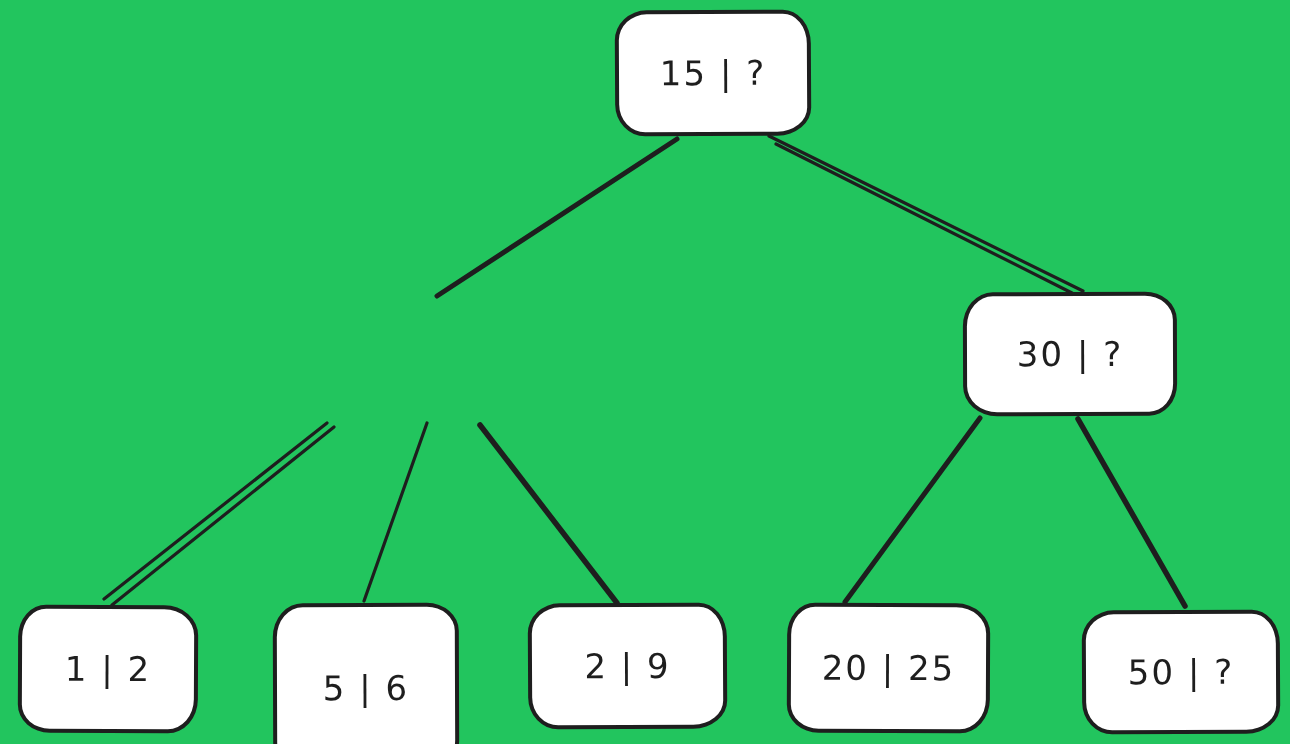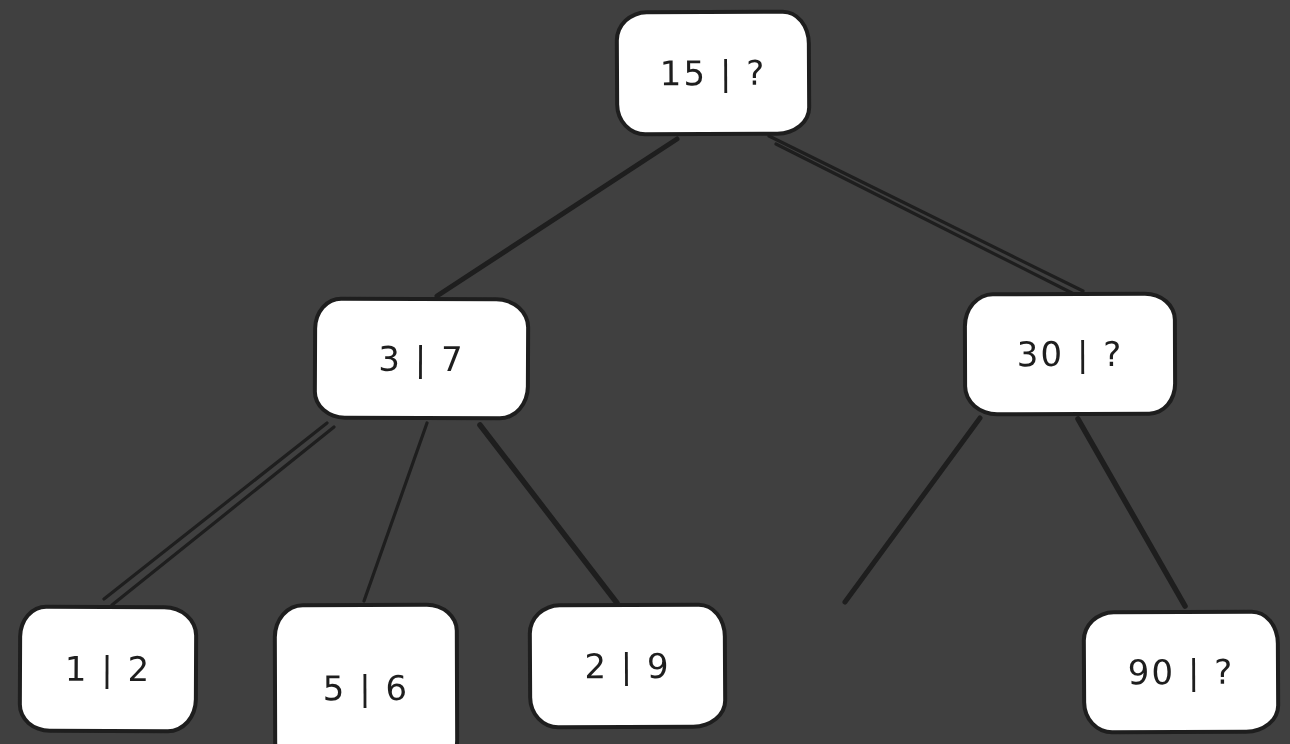--- a/index.html
+++ b/index.html
@@ -4,21 +4,21 @@
 <style>
   html, body {
     margin: 0;
     padding: 0;
     background: #ffffff;
   }
   .canvas {
     position: relative;
     width: 1290px;
     height: 744px;
-    background: #404040;
+    background: #22c55e;
     overflow: hidden;
     font-family: "DejaVu Sans", "Liberation Sans", sans-serif;
   }
   .edges-layer {
     position: absolute;
     left: 0;
     top: 0;
     width: 1290px;
     height: 744px;
   }
@@ -72,38 +72,38 @@
 
     <line class="edge" x1="980" y1="418" x2="845" y2="602" stroke-width="5"></line>
 
     <line class="edge" x1="1078" y1="419" x2="1185" y2="606" stroke-width="5.5"></line>
   </svg>
 
   <div class="node node-root r1">
     <span>15 | ?</span>
   </div>
 
-  <div class="node node-left r2">
-    <span>3 | 7</span>
-  </div>
 
   <div class="node node-right r3">
     <span>30 | ?</span>
   </div>
 
   <div class="node node-c1 r2">
     <span>1 | 2</span>
   </div>
 
   <div class="node node-c2 r3">
     <span>5 | 6</span>
   </div>
 
   <div class="node node-c3 r1">
     <span>2 | 9</span>
   </div>
 
+  <div class="node node-c4 r2">
+    <span>20 | 25</span>
+  </div>
 
   <div class="node node-c5 r1">
-    <span>90 | ?</span>
+    <span>50 | ?</span>
   </div>
 
 </div>
 
 </body></html>

